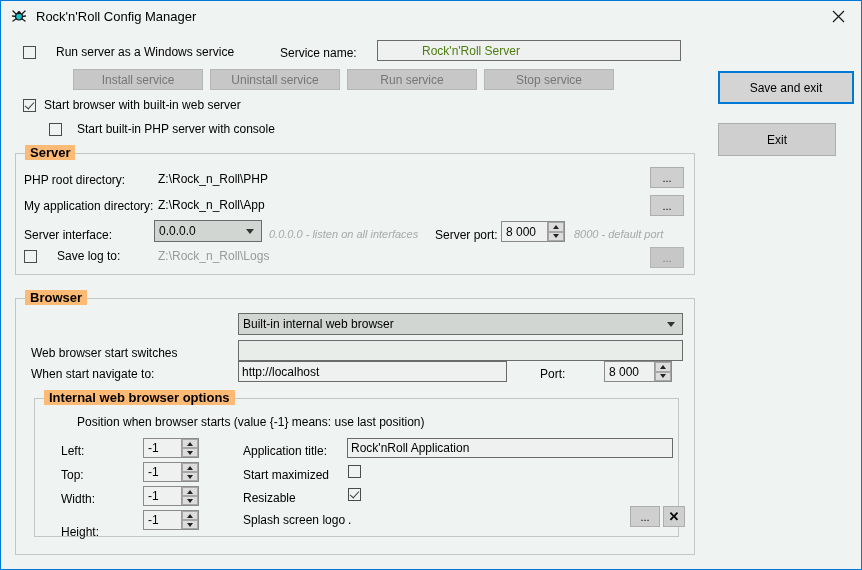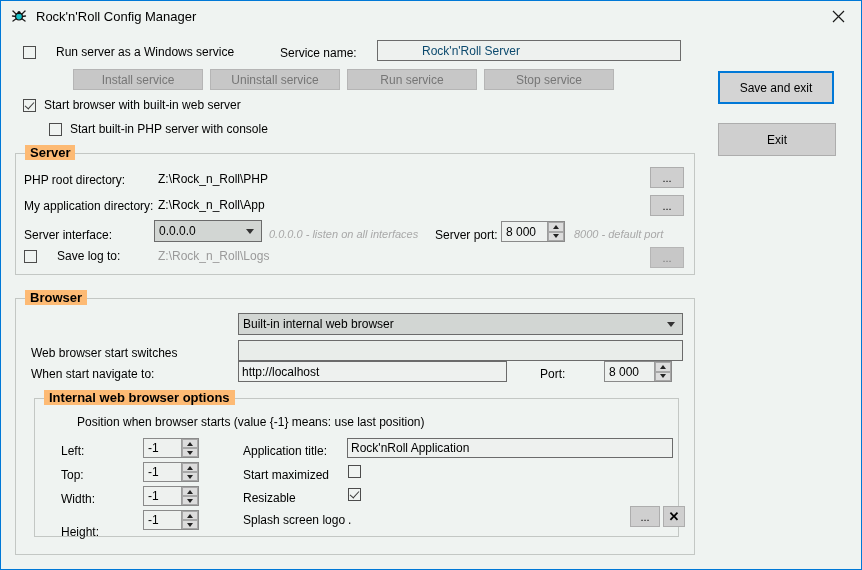--- a/index.html
+++ b/index.html
@@ -108,21 +108,21 @@
     border: 1px solid #6b6b6b;
     background: #eef1ef;
     font-size: 12px;
     color: #000;
     display: flex;
     align-items: center;
     padding-left: 3px;
     white-space: nowrap;
     overflow: hidden;
   }
-  .textbox.disabled { color: #0c4a6e; padding-left: 44px; }
+  .textbox.disabled { color: #4d7c0f; padding-left: 44px; }
   .textbox.light { background: #e9edea; }
 
   .combo {
     box-sizing: border-box;
     border: 1px solid #6b6b6b;
     background: #d2d6d3;
     font-size: 12px;
     color: #000;
     display: flex;
     align-items: center;
@@ -242,26 +242,26 @@
   <div class="abs btn disabled" style="left:72px; top:68px; width:130px; height:21px;">Install service</div>
   <div class="abs btn disabled" style="left:209px; top:68px; width:130px; height:21px;">Uninstall service</div>
   <div class="abs btn disabled" style="left:346px; top:68px; width:130px; height:21px;">Run service</div>
   <div class="abs btn disabled" style="left:483px; top:68px; width:130px; height:21px;">Stop service</div>
 
   <div class="abs" style="left:22px; top:97px; display:flex; align-items:center; gap:8px;">
     <span class="cb checked"></span>
     <span class="lbl">Start browser with built-in web server</span>
   </div>
 
-  <div class="abs" style="left:48px; top:121px; display:flex; align-items:center; gap:8px;">
+  <div class="abs" style="left:48px; top:121px; display:flex; align-items:center; gap:15px;">
     <span class="cb"></span>
     <span class="lbl">Start built-in PHP server with console</span>
   </div>
 
-  <div class="abs btn focused" style="left:717px; top:70px; width:116px; height:33px;">Save and  exit</div>
+  <div class="abs btn focused" style="left:717px; top:70px; width:136px; height:33px;">Save and  exit</div>
   <div class="abs btn" style="left:717px; top:122px; width:118px; height:33px;">Exit</div>
 
   <div class="group" style="left:14px; top:152px; width:680px; height:122px;">
     <div class="group-title">Server</div>
 
     <div class="abs lbl" style="left:8px; top:19px;">PHP root directory:</div>
     <div class="abs lbl" style="left:142px; top:18px;">Z:\Rock_n_Roll\PHP</div>
 
     <div class="abs lbl" style="left:8px; top:45px;">My application directory:</div>
     <div class="abs lbl" style="left:142px; top:44px;">Z:\Rock_n_Roll\App</div>

